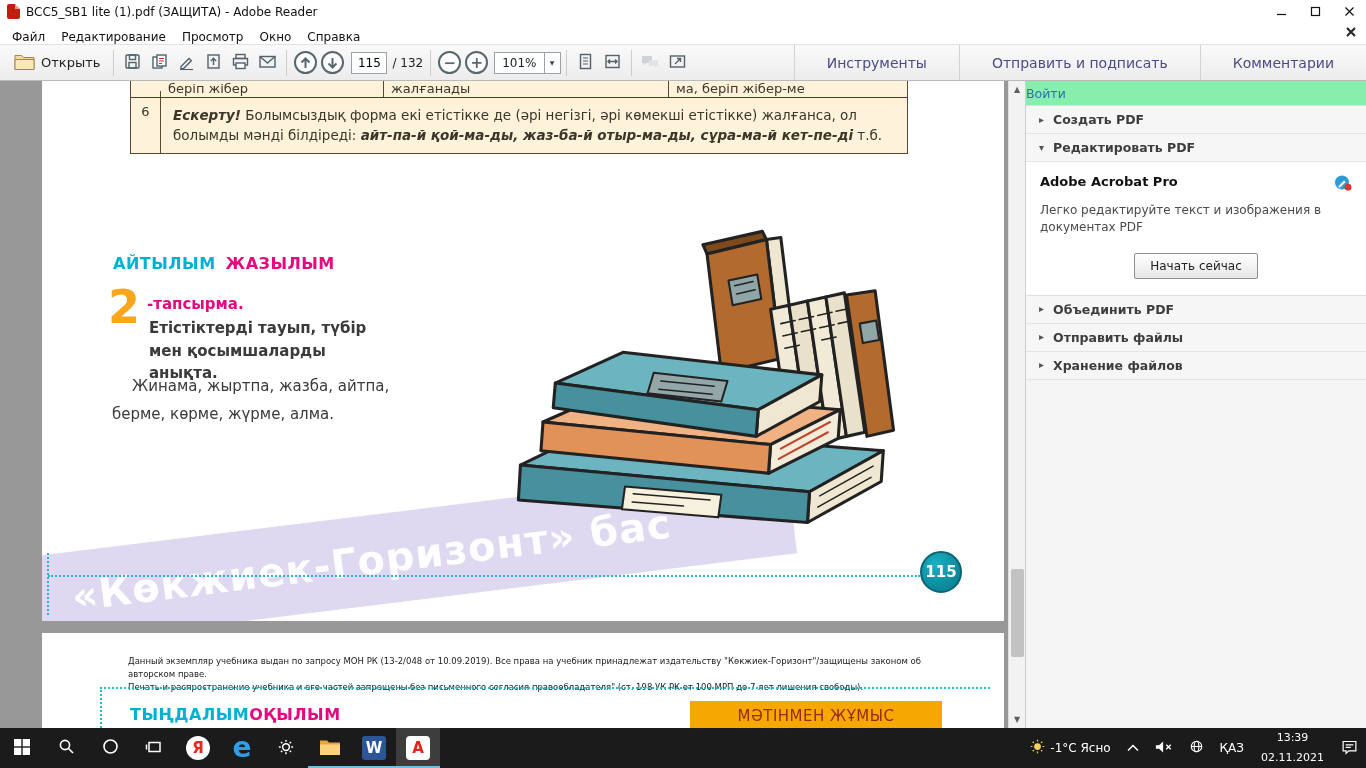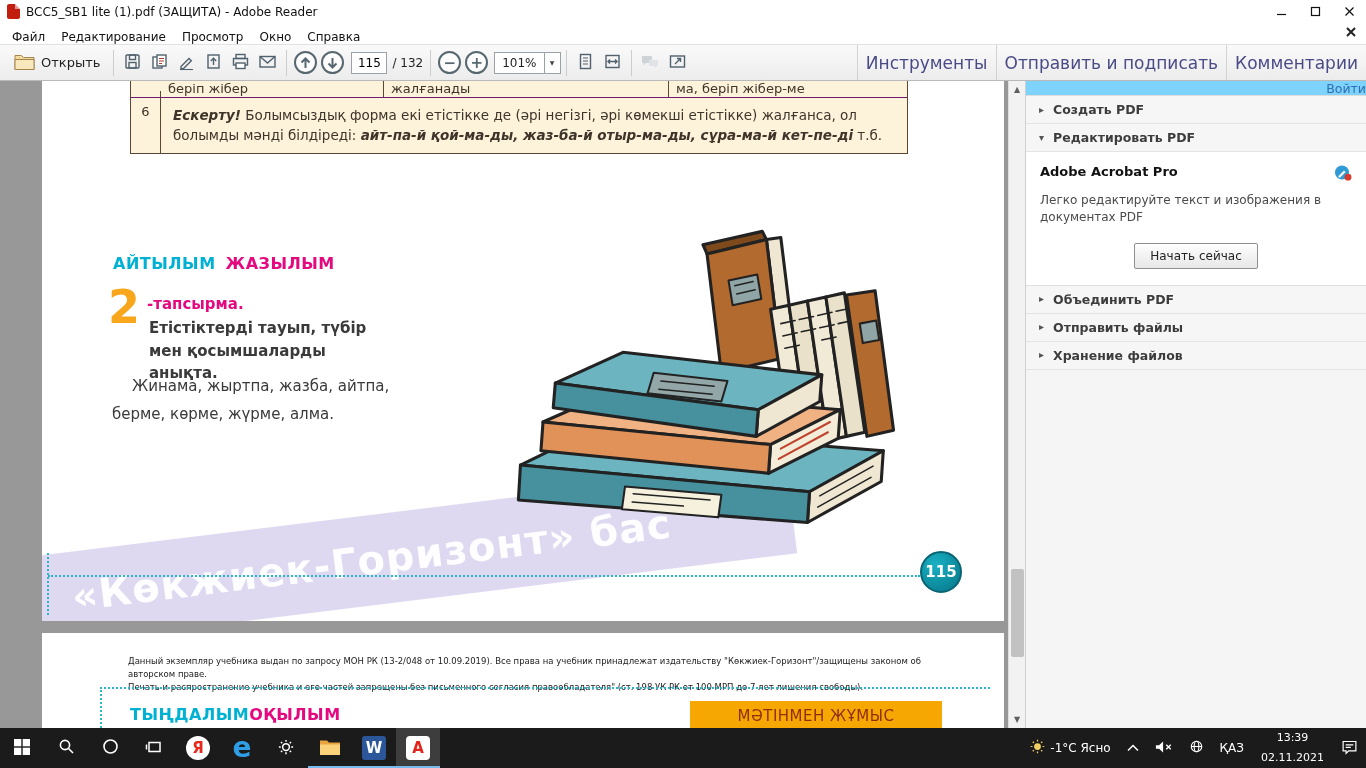--- a/index.html
+++ b/index.html
@@ -26,21 +26,21 @@
   .tbtn{width:27px;height:27px;display:flex;align-items:center;justify-content:center;border-radius:3px}
   .sep{width:1px;height:26px;background:#cccccc;margin:0 5px;flex:none}
   .nav-circle{width:23px;height:23px;border-radius:50%;border:2px solid #57676f;display:flex;align-items:center;justify-content:center;margin:0 2px;background:#fdfdfd}
   .zoom-glyph{font-size:15px;font-weight:bold;color:#57676f;line-height:0}
   .page-input{width:36px;height:22px;border:1px solid #98a2a8;background:#fff;text-align:center;font-size:12px;font-family:inherit;margin:0 5px}
   .page-total{font-size:12px;color:#222;margin-right:2px}
   .zoom-box{display:flex;align-items:center;height:22px;border:1px solid #98a2a8;background:#fff;margin-left:4px}
   .zoom-val{padding:0 7px;font-size:12px}
   .zoom-dd{width:16px;align-self:stretch;border-left:1px solid #98a2a8;display:flex;align-items:center;justify-content:center;font-size:6px;color:#444}
   .rtabs{margin-left:auto;display:flex;height:100%}
-  .rtab{display:flex;align-items:center;padding:0 8px;font-size:17px;color:#4a4b86;border-left:1px solid #d2d2d2;white-space:nowrap}
+  .rtab{display:flex;align-items:center;padding:0 32px;font-size:14px;color:#4a4b86;border-left:1px solid #d2d2d2;white-space:nowrap}
 
   
   .main{display:flex;height:647px}
   .doc-area{width:1008px;background:#989898;position:relative;overflow:hidden;flex:none}
   .page{position:absolute;left:42px;width:962px;background:#fff;overflow:hidden}
   .page1{top:0;height:540px}
   .page2{top:552px;height:95px}
 
   
   .kz-table{position:absolute;left:88px;top:0;width:778px;background:#fcf3da;border:1px solid #5a4634;border-top:none;color:#3f342a}
@@ -76,21 +76,21 @@
   .work-box{position:absolute;left:648px;top:68px;width:252px;height:30px;background:#f7a701;color:#8f2f12;font-weight:normal;font-size:15px;display:flex;align-items:center;justify-content:center;letter-spacing:.5px}
 
   
   .vscroll{width:17px;background:#f2f2f2;border-left:1px solid #dedede;position:relative;flex:none}
   .sarrow{position:absolute;left:0;width:100%;height:17px;display:flex;align-items:center;justify-content:center;font-size:8px;color:#5f5f5f}
   .sarrow.top{top:0}.sarrow.bottom{bottom:0}
   .sthumb{position:absolute;left:2px;width:13px;top:488px;height:88px;background:#c2c2c2;border-radius:2px}
 
   
   .right-panel{width:341px;background:#f5f5f6;border-left:1px solid #cfcfcf;display:flex;flex-direction:column;flex:none}
-  .signin-bar{height:15px;display:flex;align-items:center;justify-content:flex-end;background:#7dd3fc;border-bottom:1px solid #ddd}
+  .signin-bar{height:25px;display:flex;align-items:center;justify-content:flex-start;background:#86efac;border-bottom:1px solid #ddd}
   .signin{color:#2f6db5;font-size:12.5px}
   .psec{height:28px;display:flex;align-items:center;gap:9px;padding-left:13px;font-size:12.5px;font-weight:bold;color:#3d3d3d;border-bottom:1px solid #e4e4e4;background:#f6f6f7}
   .chev{font-size:10px;color:#555;line-height:1}
   .promo{background:#fff;border-bottom:1px solid #e0e0e0;padding:12px 14px 16px}
   .promo-head{display:flex;align-items:flex-start;justify-content:space-between}
   .promo-title{font-size:13px;font-weight:bold;color:#111}
   .promo-desc{margin-top:7px;font-size:12px;color:#4a4a4a;line-height:1.4;width:295px}
   .promo-btn-wrap{text-align:center;margin-top:17px}
   .promo-btn{padding:5px 15px;font-size:12px;font-family:inherit;color:#222;border:1px solid #8f8f8f;border-radius:2px;background:linear-gradient(#fefefe,#e7e7e7)}
   .panel-rest{flex:1}

